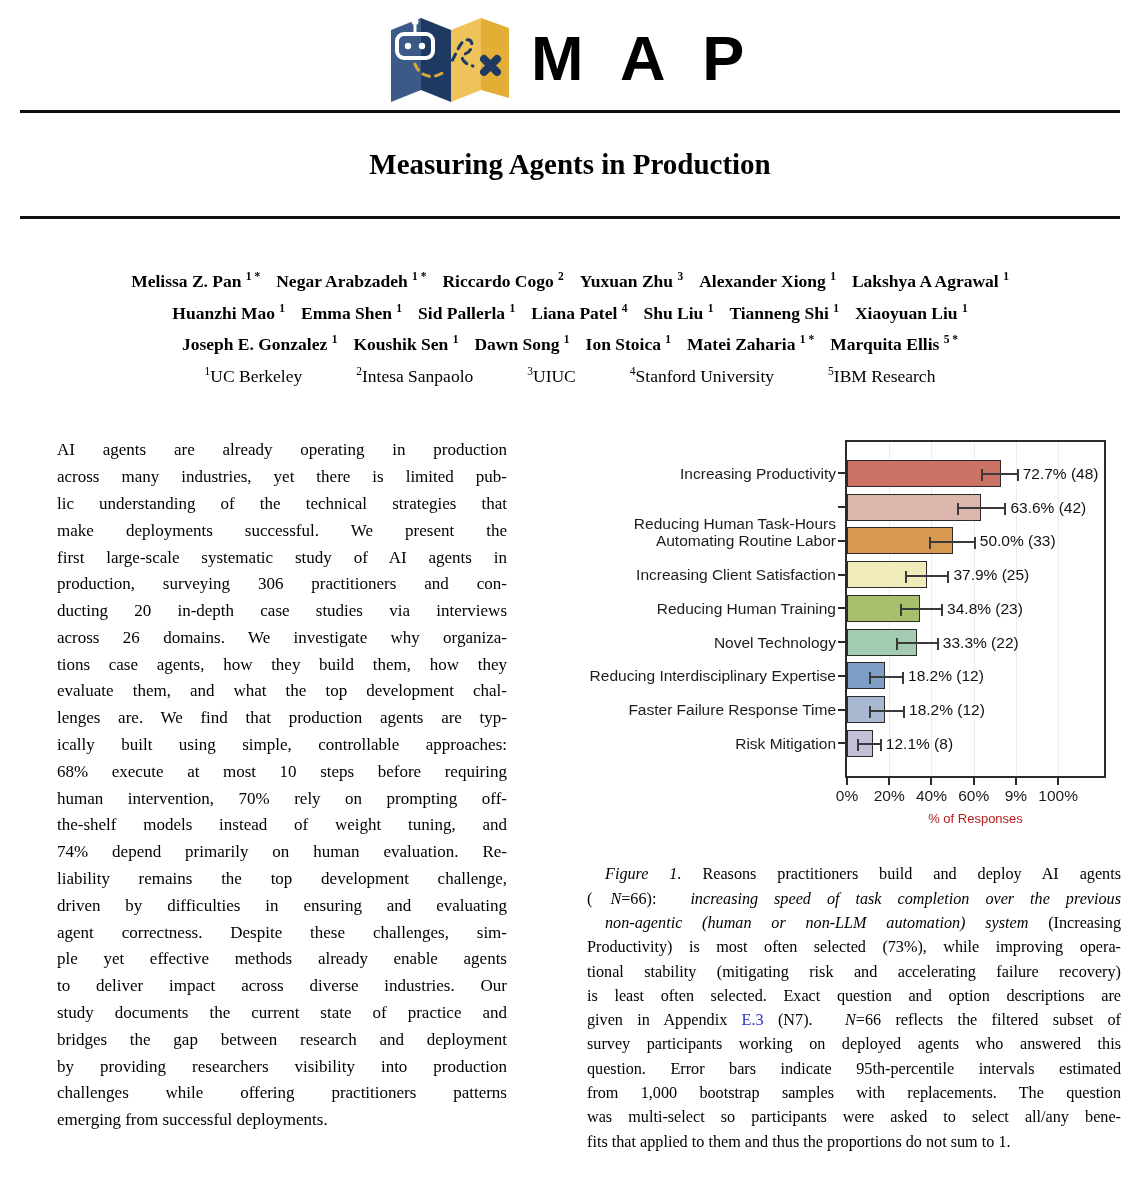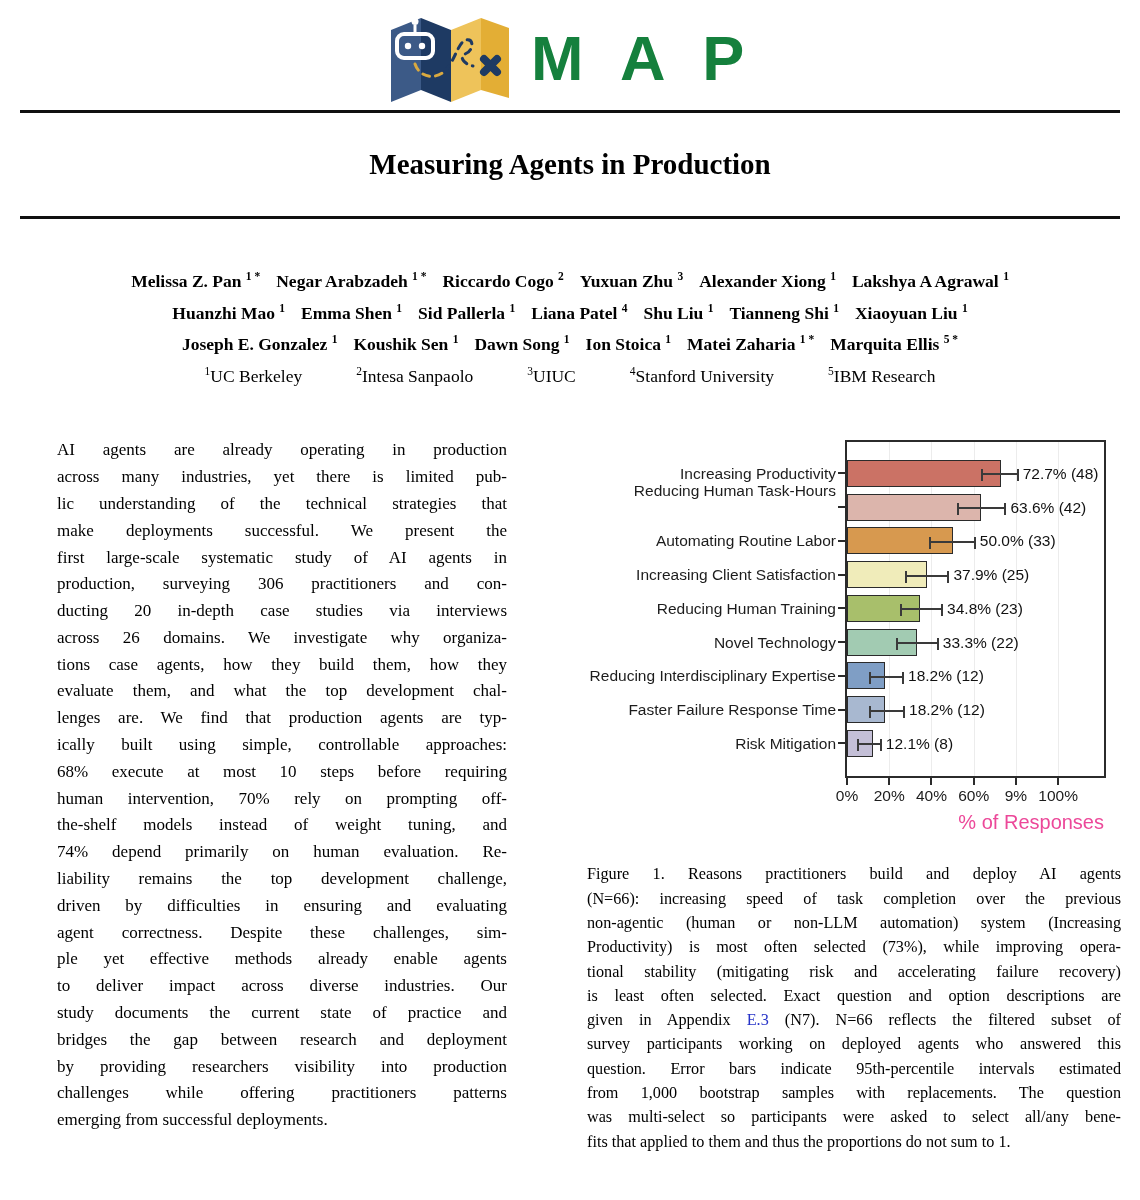--- a/index.html
+++ b/index.html
@@ -3,21 +3,21 @@
 <meta charset="utf-8">
 <style>
   html,body{margin:0;padding:0;background:#fff;}
   .page{position:relative;width:1140px;height:1200px;background:#ffffff;
         font-family:"Liberation Serif",serif;color:#111;overflow:hidden;}
 
   
   .logo-row{display:flex;justify-content:center;align-items:center;gap:18px;
             padding-top:6px;height:104px;}
   .logo-text{font-family:"Liberation Sans",sans-serif;font-weight:800;
-             font-size:63px;letter-spacing:.17em;color:#15803d;}
+             font-size:63px;letter-spacing:.17em;color:#000000;}
 
   .rule{height:3px;background:#101010;margin:0 20px;}
   .title-wrap{height:103px;display:flex;align-items:center;justify-content:center;}
   .title{font-size:29px;font-weight:bold;color:#000;}
 
   
   .authors{margin-top:44px;text-align:center;font-size:17.5px;line-height:27px;
            font-weight:bold;color:#000;}
   .author{margin:0 8px;white-space:nowrap;}
   .authors sup,.affils sup{font-size:11.5px;font-weight:bold;}
@@ -47,28 +47,28 @@
   .err{position:absolute;height:0;border-top:2px solid #3a3a3a;}
   .err::before,.err::after{content:"";position:absolute;top:-6px;width:2px;height:12px;background:#3a3a3a;}
   .err::before{left:0;}
   .err::after{right:0;}
   .val{position:absolute;height:27px;line-height:27px;font-size:15.5px;color:#111;white-space:nowrap;}
   .ytick{position:absolute;left:-9px;width:7px;height:2px;background:#2b2b2b;}
   .xaxis{position:absolute;left:260px;top:338px;width:257px;height:58px;}
   .xtick-mark{position:absolute;top:0;width:2px;height:7px;background:#2b2b2b;}
   .xtick-label{position:absolute;top:9px;transform:translateX(-50%);
                font-size:15.5px;color:#1c1c1c;white-space:nowrap;}
-  .xlabel{position:absolute;top:33px;width:100%;text-align:right;
-          font-size:20px;color:#ec4899;}
+  .xlabel{position:absolute;top:33px;width:100%;text-align:center;
+          font-size:13px;color:#b91c1c;}
 
   
   .caption{margin-top:24px;font-size:16.2px;line-height:24.3px;color:#000;}
   .cap-line{text-align:justify;text-align-last:justify;}
   .cap-line.last{text-align-last:left;}
-  .it{}
+  .it{font-style:italic;margin-left:18px;}
   .cap-link{color:#2633c8;cursor:pointer;}
 </style>
 </head>
 <body>
 
 <div class="page">
 
   <div class="logo-row">
     <span>
       <svg width="128" height="96" viewBox="0 0 128 96">
@@ -133,21 +133,21 @@
           <div class="abs-line">challenges while offering practitioners patterns</div>
           <div class="abs-line last">emerging from successful deployments.</div>
         </div>
     </div>
 
     <div class="col-right">
       <div class="figure">
         <div class="chart">
           <div class="chart-labels">
               <div class="cat-label" style="top: 17.5px;">Increasing Productivity</div>
-              <div class="cat-label" style="top: 35px;">Reducing Human Task-Hours</div>
+              <div class="cat-label" style="top: 68px;">Reducing Human Task-Hours</div>
               <div class="cat-label" style="top: 85px;">Automating Routine Labor</div>
               <div class="cat-label" style="top: 118.75px;">Increasing Client Satisfaction</div>
               <div class="cat-label" style="top: 152.5px;">Reducing Human Training</div>
               <div class="cat-label" style="top: 186.25px;">Novel Technology</div>
               <div class="cat-label" style="top: 220px;">Reducing Interdisciplinary Expertise</div>
               <div class="cat-label" style="top: 253.75px;">Faster Failure Response Time</div>
               <div class="cat-label" style="top: 287.5px;">Risk Mitigation</div>
             </div>
           <div class="plot">
               <div class="grid" style="left: 16.4339%;"></div>

